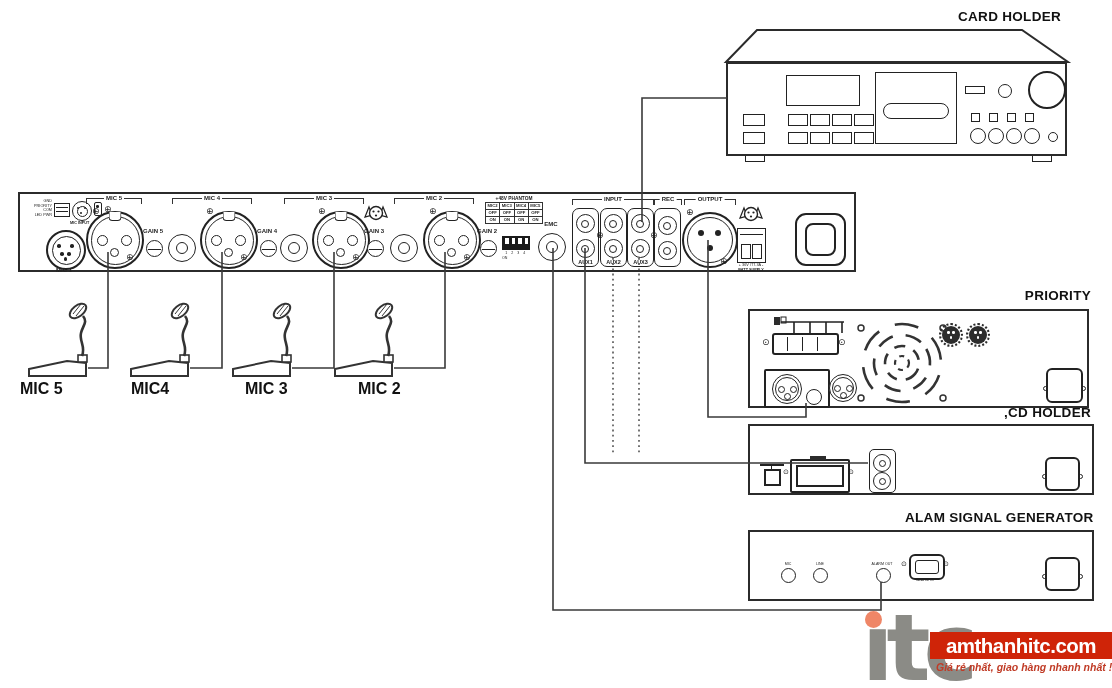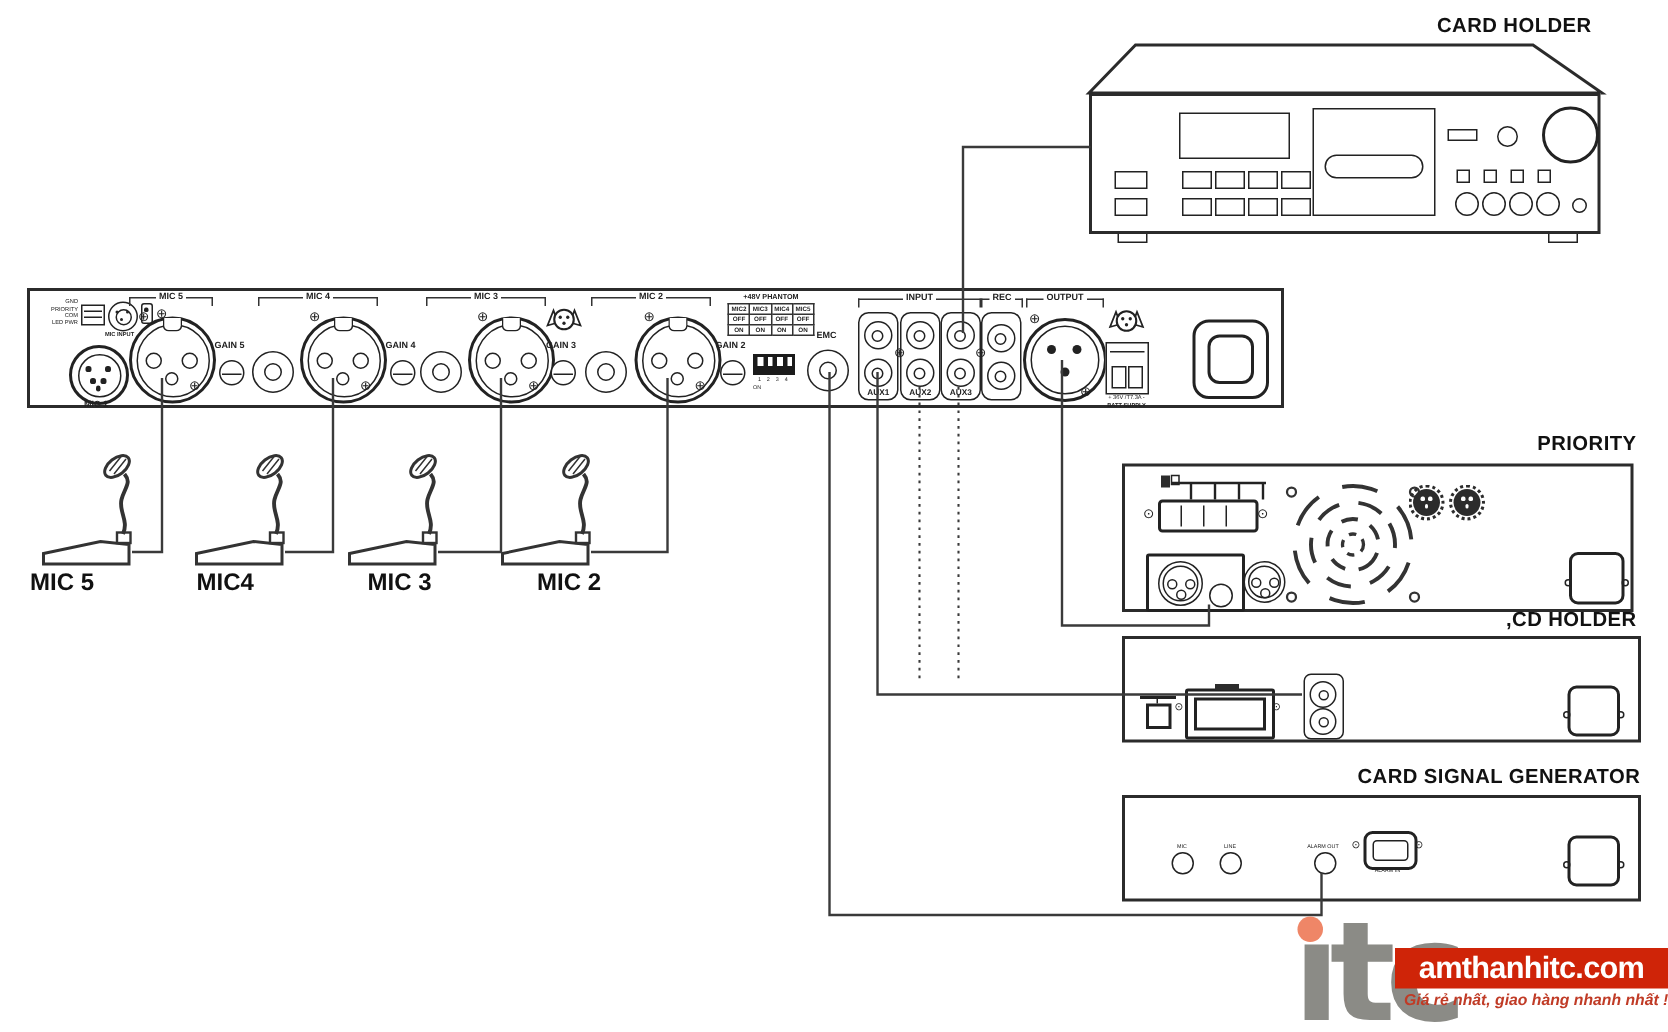--- a/index.html
+++ b/index.html
@@ -428,21 +428,21 @@
     </div>
     <span class="screw" style="left:33px;top:42px;font-size:7px;">⊙</span>
     <span class="screw" style="left:98px;top:42px;font-size:7px;">⊙</span>
     <div class="abs" style="left:119px;top:23px;width:25px;height:42px;border:1.6px solid #222;border-radius:5px;">
       <div class="rcaj" style="left:3px;top:4px;width:16px;height:16px;"></div>
       <div class="rcaj" style="left:3px;top:22px;width:16px;height:16px;"></div>
     </div>
     <div class="inlet-sm" style="left:295px;top:31px;width:31px;height:30px;"></div>
   </div>
 
-  <div class="abs dev-label" style="left:905px;top:510px;width:186px;text-align:right;z-index:2;">CARD SIGNAL GENERATOR</div>
+  <div class="abs dev-label" style="left:905px;top:510px;width:186px;text-align:right;z-index:2;">ALAM SIGNAL GENERATOR</div>
   <div class="box2" style="left:748px;top:530px;width:342px;height:67px;z-index:2;">
     <div class="t35" style="left:30px;top:31px;width:16px;">MIC</div>
     <div class="circ" style="left:31px;top:36px;width:13px;height:13px;"></div>
     <div class="t35" style="left:61px;top:31px;width:18px;">LINE</div>
     <div class="circ" style="left:63px;top:36px;width:13px;height:13px;"></div>
     <div class="t35" style="left:112px;top:31px;width:40px;">ALARM OUT</div>
     <div class="circ" style="left:126px;top:36px;width:13px;height:13px;"></div>
     <div class="dsub" style="left:159px;top:22px;">
         <i></i>
       </div>

